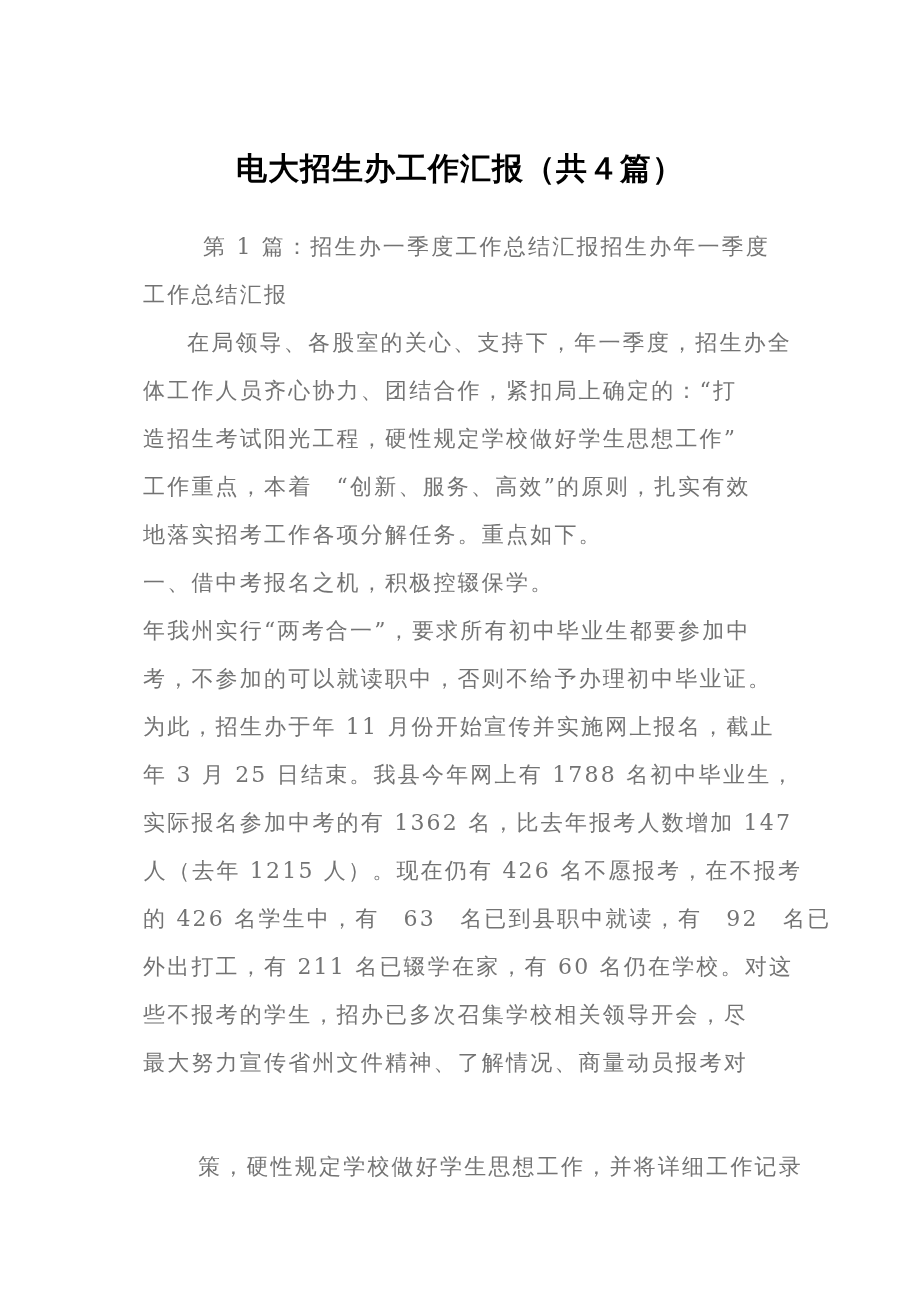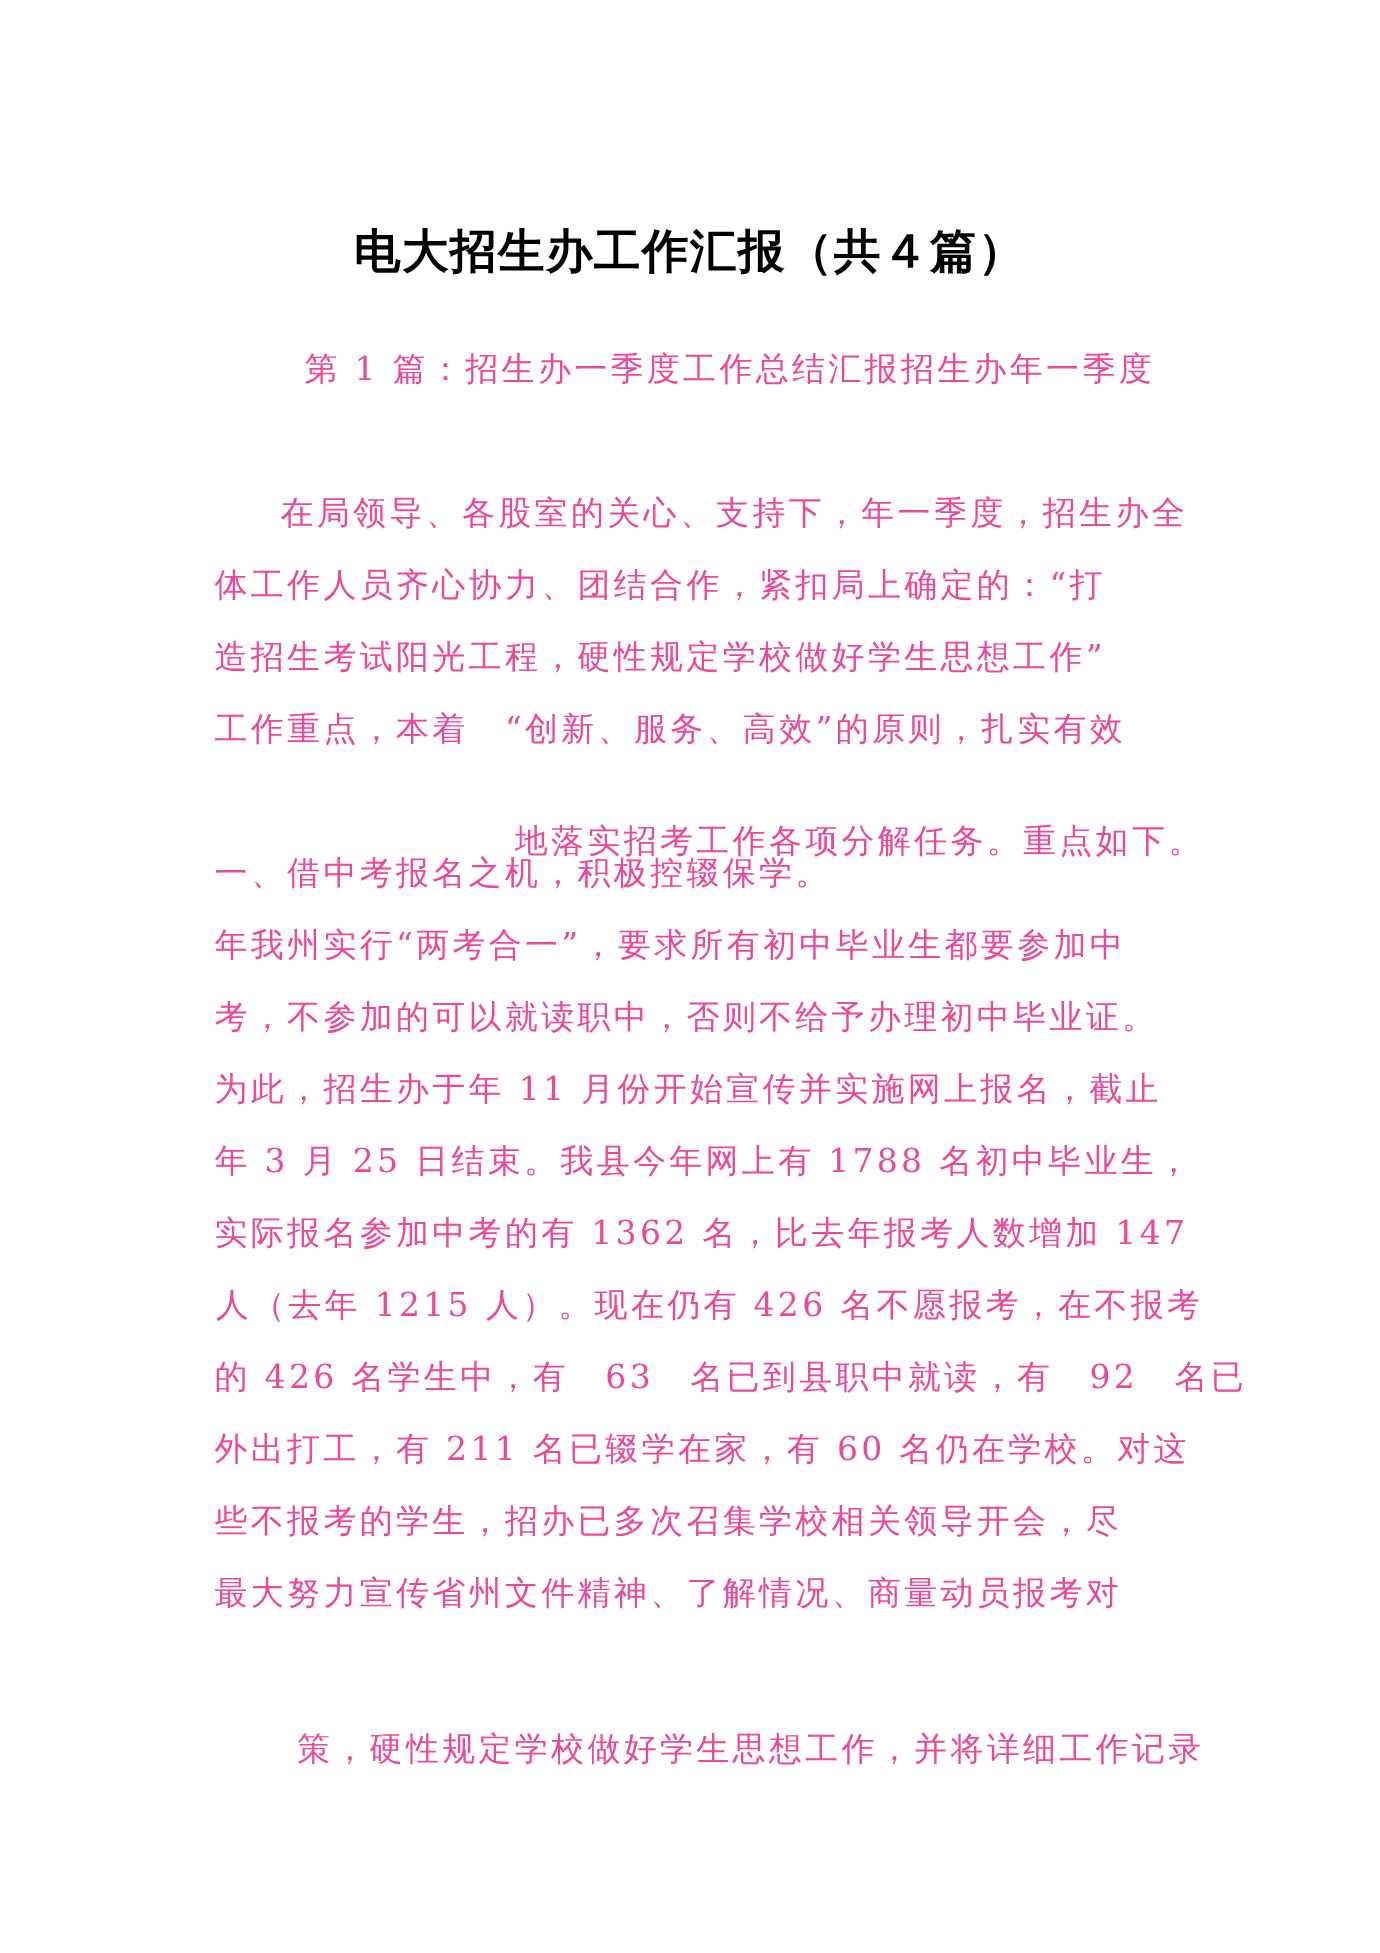--- a/index.html
+++ b/index.html
@@ -36,37 +36,38 @@
     color: #000000;
     letter-spacing: 1px;
   }
   .line {
     position: absolute;
     left: 143px;
     width: 660px;
     font-size: 22px;
     line-height: 30px;
     white-space: nowrap;
-    color: #ec4899;
+    color: #737373;
     letter-spacing: 2.2px;
   }
   .indent { left: 203px; }
 </style>
 </head>
 <body>
 
 <div class="page">
   <div class="title">电大招生办工作汇报（共４篇）</div>
 
   <div class="line indent" style="top:232px;">第 1 篇：招生办一季度工作总结汇报招生办年一季度</div>
+  <div class="line" style="top:280px;">工作总结汇报</div>
   <div class="line" style="top:328px;margin-left:44px;">在局领导、各股室的关心、支持下，年一季度，招生办全</div>
   <div class="line" style="top:376px;">体工作人员齐心协力、团结合作，紧扣局上确定的：“打</div>
   <div class="line" style="top:424px;">造招生考试阳光工程，硬性规定学校做好学生思想工作”</div>
   <div class="line" style="top:472px;">工作重点，本着　“创新、服务、高效”的原则，扎实有效</div>
-  <div class="line" style="top:547px;text-align:right;">地落实招考工作各项分解任务。重点如下。</div>
+  <div class="line" style="top:520px;">地落实招考工作各项分解任务。重点如下。</div>
   <div class="line" style="top:568px;">一、借中考报名之机，积极控辍保学。</div>
   <div class="line" style="top:616px;">年我州实行“两考合一”，要求所有初中毕业生都要参加中</div>
   <div class="line" style="top:664px;">考，不参加的可以就读职中，否则不给予办理初中毕业证。</div>
   <div class="line" style="top:712px;">为此，招生办于年 11 月份开始宣传并实施网上报名，截止</div>
   <div class="line" style="top:760px;">年 3 月 25 日结束。我县今年网上有 1788 名初中毕业生，</div>
   <div class="line" style="top:808px;">实际报名参加中考的有 1362 名，比去年报考人数增加 147</div>
   <div class="line" style="top:856px;text-align:center;">人（去年 1215 人）。现在仍有 426 名不愿报考，在不报考</div>
   <div class="line" style="top:904px;">的 426 名学生中，有　63　名已到县职中就读，有　92　名已</div>
   <div class="line" style="top:952px;">外出打工，有 211 名已辍学在家，有 60 名仍在学校。对这</div>
   <div class="line" style="top:1000px;">些不报考的学生，招办已多次召集学校相关领导开会，尽</div>

